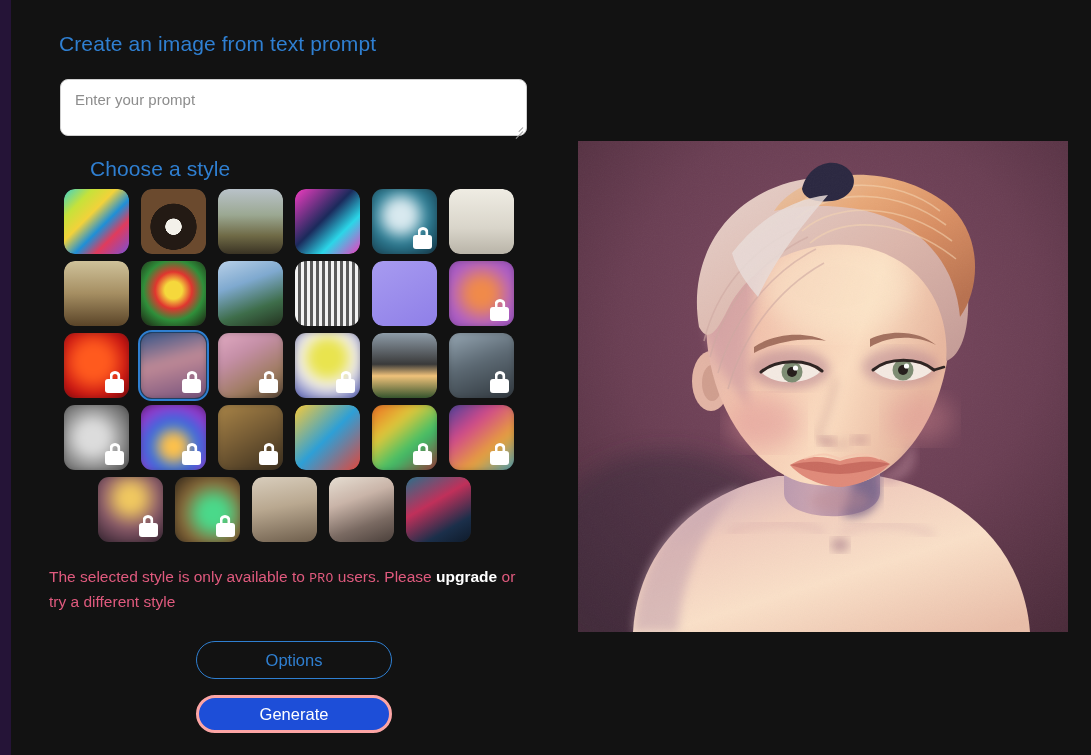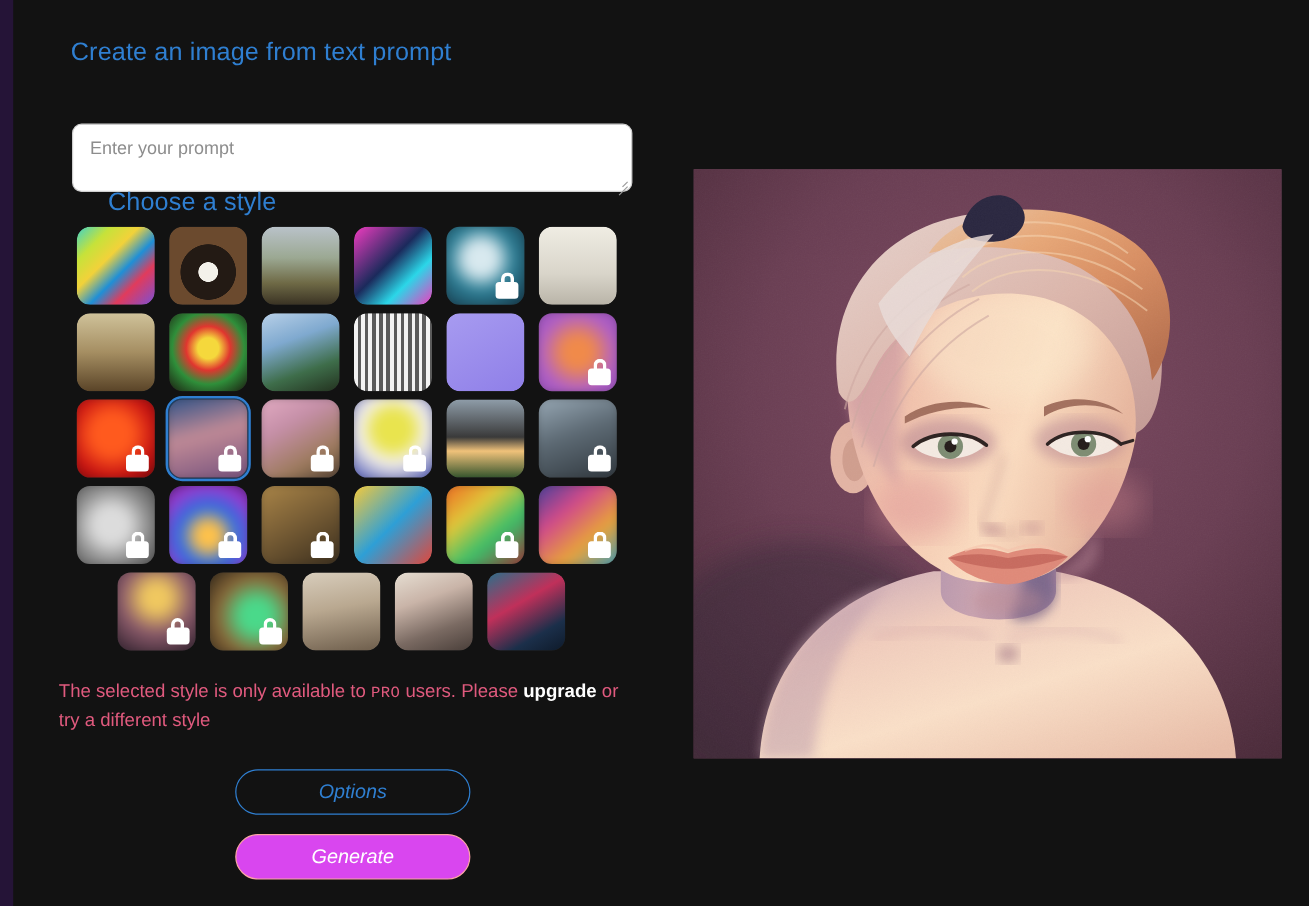--- a/index.html
+++ b/index.html
@@ -33,21 +33,21 @@
     font-size: 21px;
     font-weight: 400;
     letter-spacing: .1px;
   }
   #title-create { position: absolute; left: 48px; top: 32px; }
   #title-style  { position: absolute; left: 48px; top: 157px; margin-left: 31px; }
 
   .prompt-wrap {
     position: absolute;
     left: 49px; top: 79px;
-    width: 467px; height: 57px; margin-top: 24px;
+    width: 467px; height: 57px;
   }
   .prompt-area {
     width: 100%; height: 100%;
     background: #ffffff;
     border: 1px solid #cfcfcf;
     border-radius: 8px;
     padding: 11px 14px;
     font-family: "Liberation Sans", sans-serif;
     font-size: 15px;
     color: #202020;
@@ -148,32 +148,31 @@
     position: absolute;
     left: 185px;
     width: 196px; height: 38px;
     border-radius: 19px;
     font-family: "Liberation Sans", sans-serif;
     font-size: 16.5px;
     cursor: pointer;
     display: flex;
     align-items: center;
     justify-content: center;
-    font-style: italic;
   }
   #btn-options {
     top: 641px;
     background: transparent;
     border: 1px solid #2f7fd1;
     color: #2f7fd1;
   }
   #btn-generate {
     top: 695px;
-    background: #d946ef;
-    border: 1px solid #fca5a5;
+    background: #1d4ed8;
+    border: 3px solid #fca5a5;
     color: #ffffff;
   }
 
   
   .preview {
     position: absolute;
     left: 578px; top: 141px;
     width: 490px; height: 491px;
     overflow: hidden;
     background: #6b4158;

